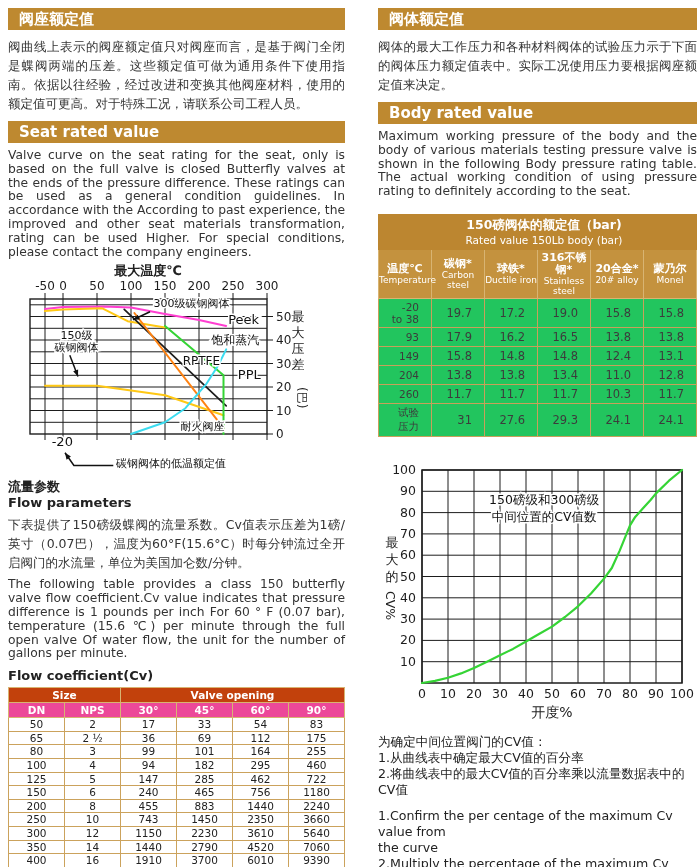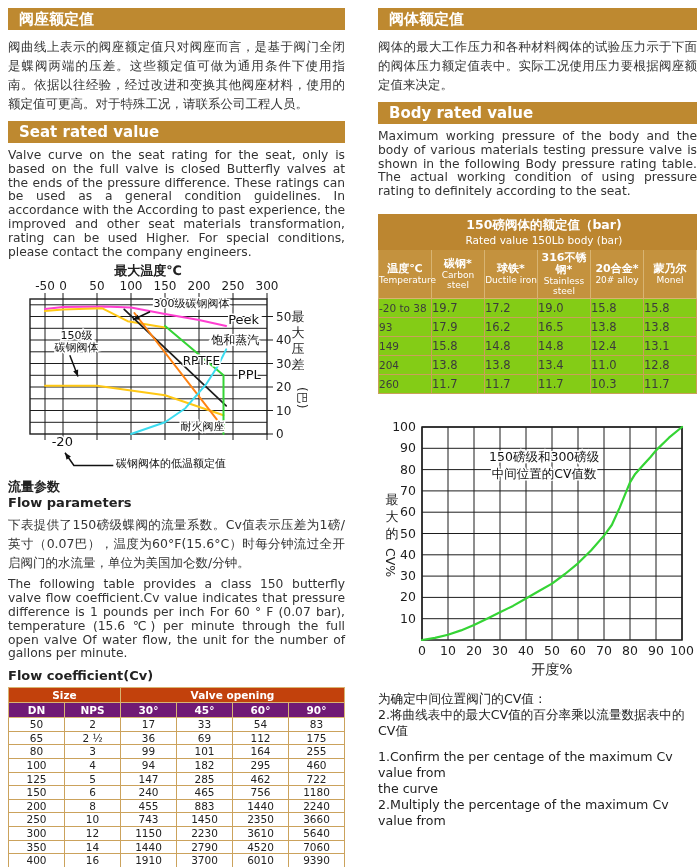--- a/index.html
+++ b/index.html
@@ -27,28 +27,28 @@
 
   
   #body-table{width:100%;border-collapse:collapse;margin-top:15px;table-layout:fixed;}
   #body-table th,#body-table td{border:1px solid #C9A05A;}
   #body-table .t-title{background:#BC8630;color:#fff;padding:2px 0 3px 13px;border:1px solid #BC8630;}
   #body-table .t-title .zh{font-size:12.5px;font-weight:bold;}
   #body-table .t-title .en{font-size:10.5px;font-weight:normal;}
   #body-table .col-h{background:#C4923E;color:#fff;padding:2px 0;border:1px solid #D8B472;vertical-align:middle;}
   #body-table .col-h .zh{font-size:11px;font-weight:bold;line-height:12px;}
   #body-table .col-h .en{font-size:9px;font-weight:normal;line-height:10px;}
-  #body-table td{background:#84cc16;color:#3c3c3c;text-align:left;font-size:11.5px;padding:2px 0;}
+  #body-table td{background:#22c55e;color:#3c3c3c;text-align:right;font-size:11.5px;padding:2px 12px;}
   #body-table td.lbl{font-size:10.5px;}
 
   
   #cv-table{width:100%;border-collapse:collapse;margin-top:3px;table-layout:fixed;}
   #cv-table th{background:#c2410c;color:#fff;font-size:10.5px;font-weight:bold;
     border:1px solid #D8B472;padding:1px 0;line-height:12px;}
-  #cv-table th.sub{background:#701a75;}
+  #cv-table th.sub{background:#ec4899;}
   #cv-table td{border:1px solid #CBA25C;background:#fff;text-align:center;
     font-size:10.5px;color:#222;padding:0;line-height:12.6px;}
 
   
   #instructions{margin-top:13px;}
   #instructions .iline{font-size:12.6px;line-height:16px;color:#222;}
   #instructions .iblank{height:10px;}
 </style>
 </head>
 <body>
@@ -335,20 +335,28 @@
           <td>12.8</td>
         </tr>
         <tr>
           <td class="lbl">260</td>
           <td>11.7</td>
           <td>11.7</td>
           <td>11.7</td>
           <td>10.3</td>
           <td>11.7</td>
         </tr>
+        <tr>
+          <td class="lbl">试验压力</td>
+          <td>31</td>
+          <td>27.6</td>
+          <td>29.3</td>
+          <td>24.1</td>
+          <td>24.1</td>
+        </tr>
       </tbody>
     </table>
 
   <svg id="cv-chart-svg" width="319" height="272" viewBox="0 0 319 272">
       <line x1="44" y1="21" x2="44" y2="234" stroke="#1d1d1d" stroke-width="1"></line>
       <text x="44" y="249" text-anchor="middle" font-size="12.5" fill="#1d1d1d">0</text>
       <line x1="70" y1="21" x2="70" y2="234" stroke="#1d1d1d" stroke-width="1"></line>
       <text x="70" y="249" text-anchor="middle" font-size="12.5" fill="#1d1d1d">10</text>
       <line x1="96" y1="21" x2="96" y2="234" stroke="#1d1d1d" stroke-width="1"></line>
       <text x="96" y="249" text-anchor="middle" font-size="12.5" fill="#1d1d1d">20</text>
@@ -394,19 +402,20 @@
       <text x="166.2" y="72.08000000000001" text-anchor="middle" font-size="12.5" fill="#111" stroke="#fff" stroke-width="3" paint-order="stroke">中间位置的CV值数</text>
       <text x="174" y="268" text-anchor="middle" font-size="14" fill="#222">开度%</text>
       <text x="14" y="98" text-anchor="middle" font-size="13" fill="#222">最</text>
       <text x="14" y="115" text-anchor="middle" font-size="13" fill="#222">大</text>
       <text x="14" y="132" text-anchor="middle" font-size="13" fill="#222">的</text>
       <text x="8" y="142" transform="rotate(90 8 142)" font-size="12.5" fill="#222">CV%</text>
     </svg>
 
   <div id="instructions">
       <div class="iline">为确定中间位置阀门的CV值：</div>
+      <div class="iline">1.从曲线表中确定最大CV值的百分率</div>
       <div class="iline">2.将曲线表中的最大CV值的百分率乘以流量数据表中的CV值</div>
       <div class="iblank"></div>
       <div class="iline">1.Confirm the per centage of the maximum Cv value from</div>
       <div class="iline"> the curve</div>
       <div class="iline">2.Multiply the percentage of the maximum Cv value from</div>
     </div>
 </div>
 
 </body></html>

